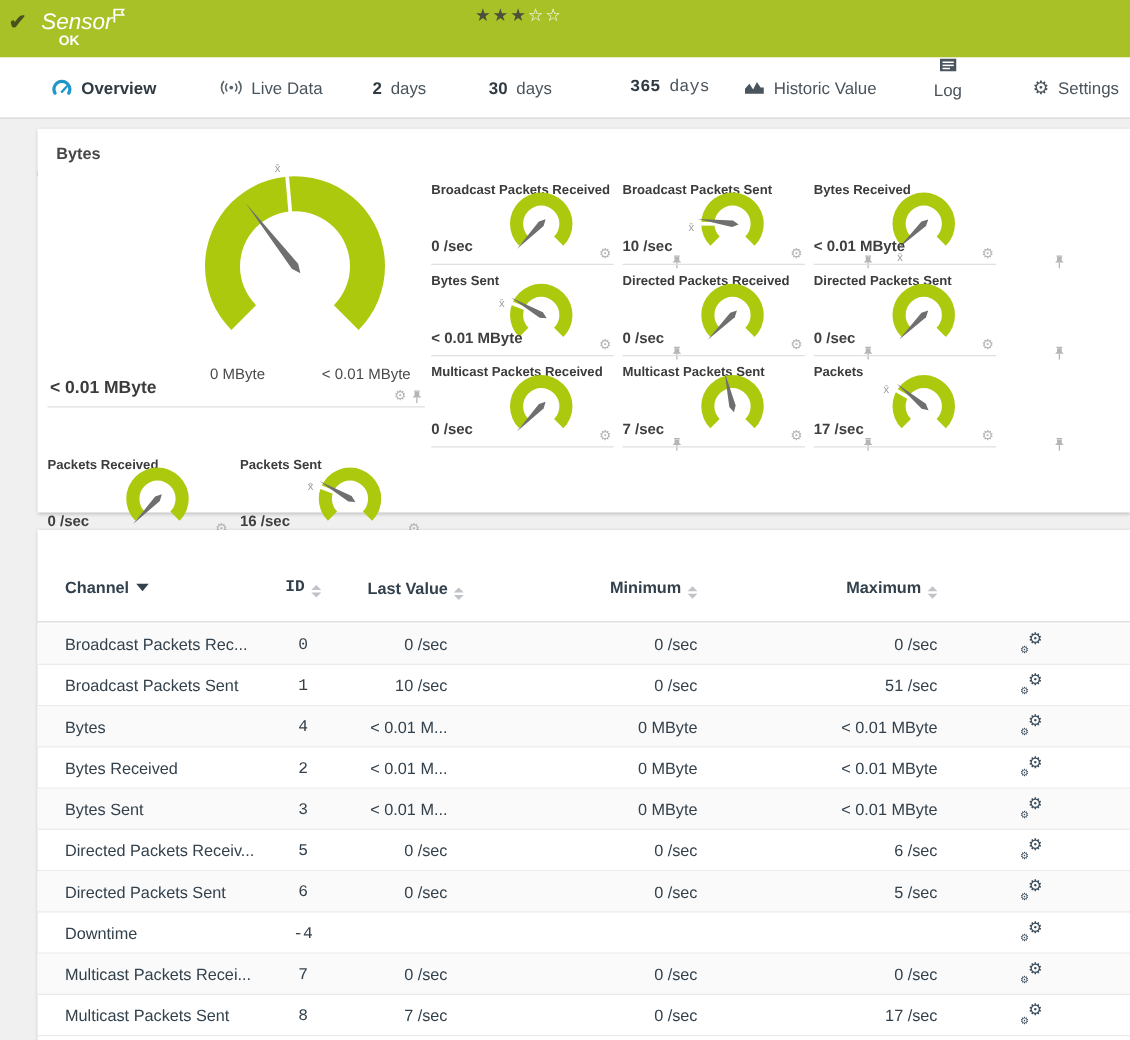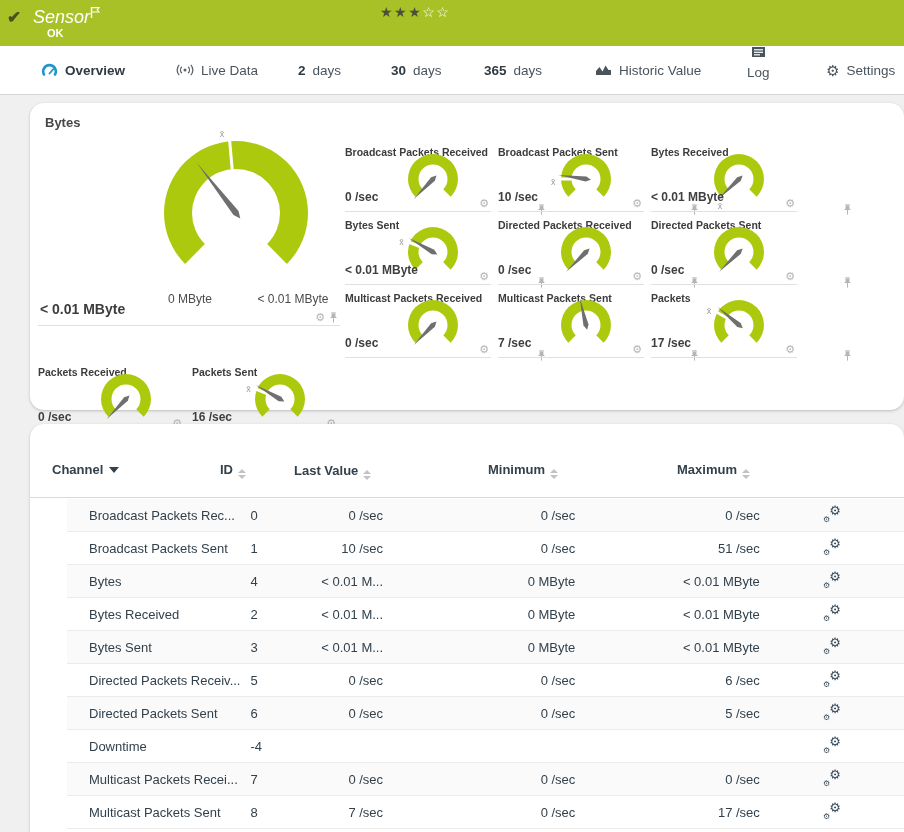--- a/index.html
+++ b/index.html
@@ -18,21 +18,21 @@
 
   
   .tabs{position:absolute;left:0;top:46px;width:904px;height:49px;background:#fff;border-bottom:1px solid #d4d4d4;box-sizing:border-box;}
   .tab{position:absolute;top:0;height:48px;display:flex;align-items:center;gap:7px;font-size:13.5px;color:#4a545c;cursor:pointer;white-space:nowrap;}
   .tab .num{font-weight:bold;color:#2f3a42;}
   .tab.active .lbl{font-weight:bold;color:#2f3a42;}
   .tab .gearglyph{font-size:15px;color:#4a545c;line-height:1;}
   .underline{position:absolute;left:30px;top:91px;width:122px;height:4px;background:#2ba3da;}
 
   
-  .panel{position:absolute;background:#fff;box-shadow:0 1px 3px rgba(0,0,0,0.22);border-radius:14px;}
+  .panel{position:absolute;background:#fff;box-shadow:0 1px 3px rgba(0,0,0,0.22);}
   #gpanel{left:30px;top:103px;width:874px;height:307px;}
   #tpanel{left:30px;top:424px;width:874px;height:432px;}
   .ptitle{position:absolute;left:15px;top:12px;font-size:13px;font-weight:bold;color:#474747;}
 
   
   .bigtile{position:absolute;left:8px;top:6px;width:302px;height:216px;border-bottom:1px solid #e0e0e0;}
   #big-gauge-svg{position:absolute;left:113px;top:22px;overflow:visible;}
   .bscale{position:absolute;top:183px;font-size:12px;color:#4a4a4a;transform:translateX(-50%);white-space:nowrap;}
   .bscale.min{left:152px;} .bscale.max{left:255px;}
   .bvalue{position:absolute;left:2px;top:192px;font-size:14px;font-weight:bold;color:#3c3c3c;white-space:nowrap;}
@@ -41,24 +41,24 @@
   .gtile{position:absolute;width:146px;height:65px;border-bottom:1px solid #e0e0e0;margin-top:34px;}
   .gtile .glabel{position:absolute;left:0;top:0;font-size:10.5px;font-weight:bold;color:#3c3c3c;white-space:nowrap;}
   .gtile .gvalue{position:absolute;left:0;bottom:7px;font-size:12px;font-weight:bold;color:#3f3f3f;white-space:nowrap;}
   .gtile svg{position:absolute;left:58px;top:6px;overflow:visible;}
   .tileicons{position:absolute;right:2px;bottom:2px;display:flex;gap:4px;align-items:center;}
   .tgear{font-size:11px;color:#b5b5b5;line-height:1;}
 
   
   .thead{position:absolute;left:0;top:30px;width:100%;height:44px;border-bottom:1px solid #d9d9d9;display:flex;align-items:flex-start;padding:8px 0 0 22px;box-sizing:border-box;font-size:13px;font-weight:bold;color:#33414c;}
   .tbody{position:absolute;left:0;top:75px;width:100%;}
-  .trow{display:flex;height:33px;align-items:center;border-bottom:1px solid #ebebeb;font-size:13px;color:#33414c;padding-left:22px;box-sizing:border-box;margin-left:37px;}
+  .trow{display:flex;height:33px;align-items:center;border-bottom:1px solid #ebebeb;font-size:13px;color:#33414c;padding-left:22px;box-sizing:border-box;}
   .trow:nth-child(odd){background:#fafafa;}
   .c-ch{width:168px;text-align:left;overflow:hidden;white-space:nowrap;}
-  .c-id{width:45px;text-align:left;}
+  .c-id{width:45px;text-align:center;font-family:Liberation Mono, monospace;}
   .c-lv{width:93px;text-align:right;white-space:nowrap;}
   .c-mn{width:200px;text-align:right;}
   .c-mx{width:192px;text-align:right;}
   .c-ac{width:150px;display:flex;justify-content:center;align-items:center;}
   .hlv{display:inline-block;width:64px;text-align:center;line-height:17px;}
   .sort{display:inline-flex;flex-direction:column;gap:2px;margin-left:5px;vertical-align:1px;}
   .sort i{display:block;width:0;height:0;border-left:4px solid transparent;border-right:4px solid transparent;}
   .sort .up{border-bottom:4px solid #c0c4c8;}
   .sort .dn{border-top:4px solid #c0c4c8;}
   .charrow{display:inline-block;width:0;height:0;border-left:5px solid transparent;border-right:5px solid transparent;border-top:6px solid #33414c;margin-left:6px;vertical-align:1px;}
@@ -102,21 +102,21 @@
         <span class="lbl">Live Data</span>
       </div>
       <div class="tab" style="left: 298px;">
         <span class="num">2</span>
         <span class="lbl">days</span>
       </div>
       <div class="tab" style="left: 391px;">
         <span class="num">30</span>
         <span class="lbl">days</span>
       </div>
-      <div class="tab" style="left: 484px;">
+      <div class="tab" style="left: 504px; font-family: Liberation Mono, monospace;">
         <span class="num">365</span>
         <span class="lbl">days</span>
       </div>
       <div class="tab" style="left: 595px;">
         <svg width="17" height="12" viewBox="0 0 17 12">
           <path fill="#4a545c" d="M1 11 V7 L4.5 3 L7.5 7.5 L10.5 1.5 L13.5 6 H16 V11 Z"></path>
         </svg>
         <span class="lbl">Historic Value</span>
       </div>
       <div class="tab" style="left: 747px; flex-direction: column;">

